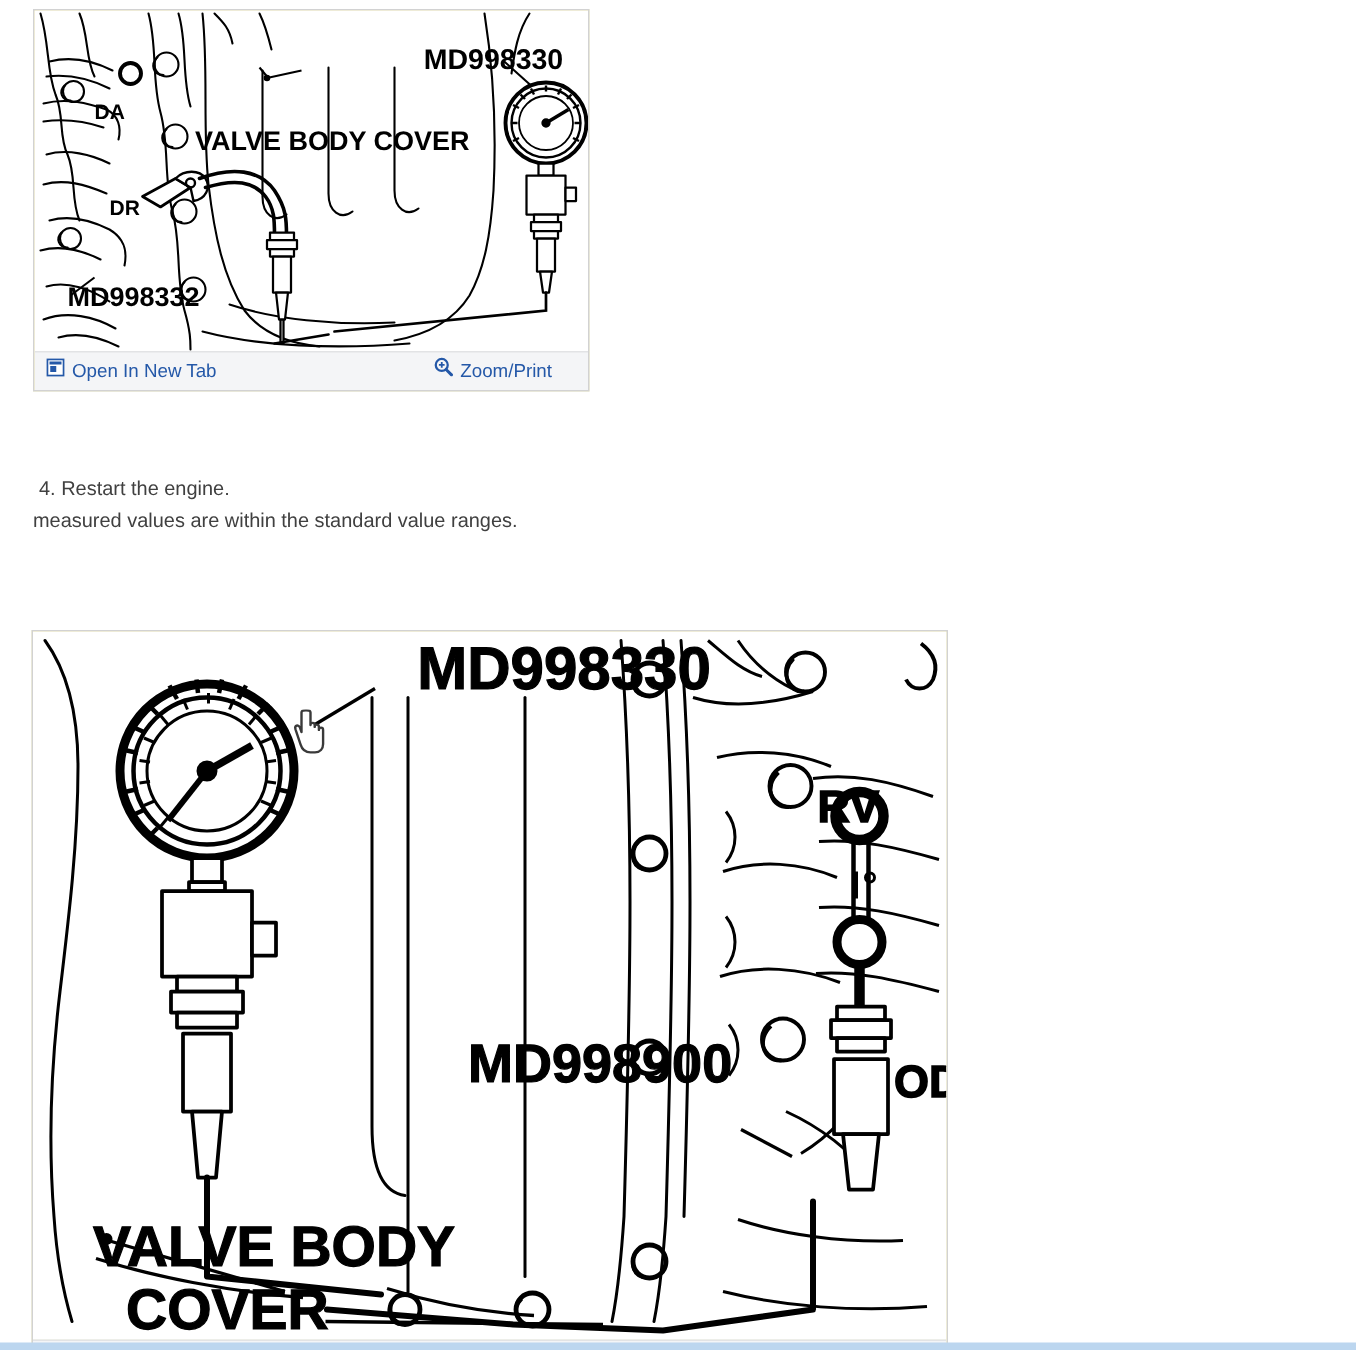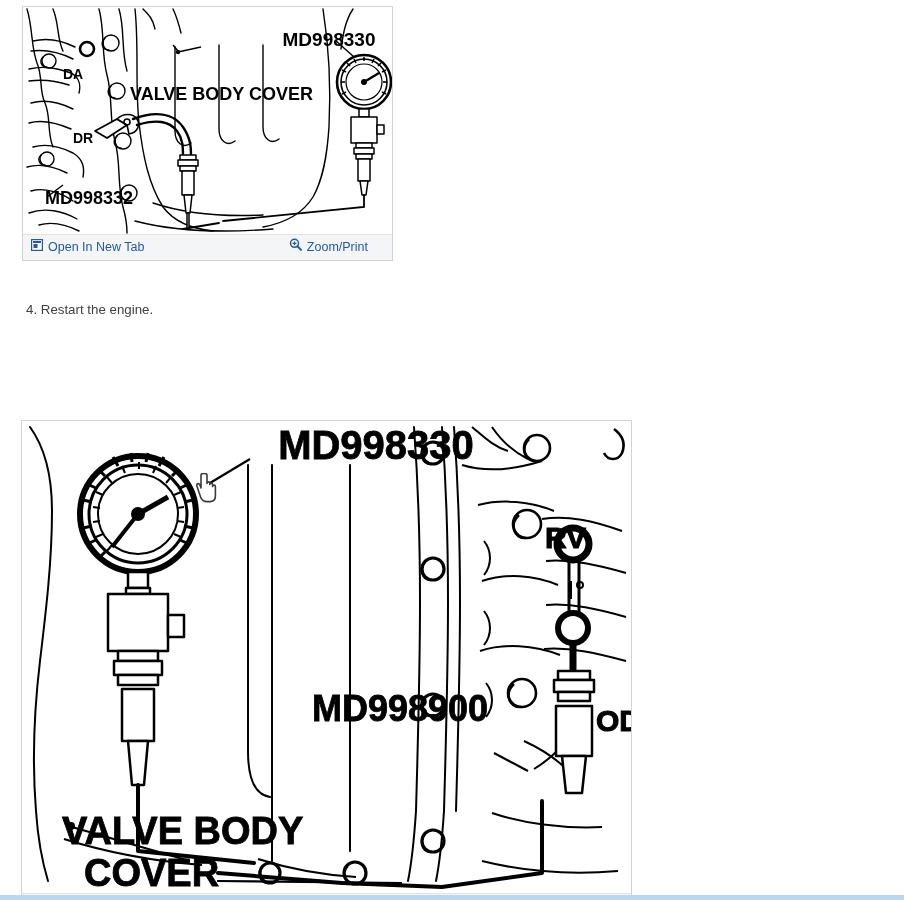--- a/index.html
+++ b/index.html
@@ -54,21 +54,21 @@
   .tool-link.left  { left: 8px; }
   .tool-link.right { right: 24px; }
   .tool-link .label { color: #2458a8; }
 
   .ico { display: inline-block; flex: 0 0 auto; }
 
   
   #steps {
     position: absolute;
     left: 22px;
-    top: 300px;
+    top: 316px;
     width: 850px;
     color: #404040;
     font-size: 13.3px;
     line-height: 20.5px;
   }
   #steps .line { white-space: pre-wrap; }
   #steps .indent { text-indent: 4px; }
 
   
   svg.drawing { display: block; }
@@ -245,20 +245,21 @@
             <path d="M3.6 5.3 H 7.4 M 5.5 3.4 V 7.2" stroke="#2458a8" stroke-width="1.2"></path>
           </svg>
         </span>
         <span class="label">Zoom/Print</span>
       </div>
     </div>
   </div>
 
   <div id="steps">
     <div class="line indent">4. Restart the engine.</div>
+    <div class="line">measured values are within the standard value ranges.</div>
   </div>
 
   <div class="img-card" id="card-bottom" style="left:21px; top:420px; width:611px; height:500px;">
 
     <div class="figure" style="width:609px; height:472px;">
       <svg class="drawing" width="609" height="472" viewBox="0 0 609 472">
         <g fill="none" stroke="#000" stroke-width="2" stroke-linecap="round" stroke-linejoin="round">
 
           <path d="M8 6 C 24 28, 30 56, 30 90 C 30 140, 24 190, 18 240 C 12 290, 10 340, 14 390 C 16 420, 20 440, 26 460"></path>
 

